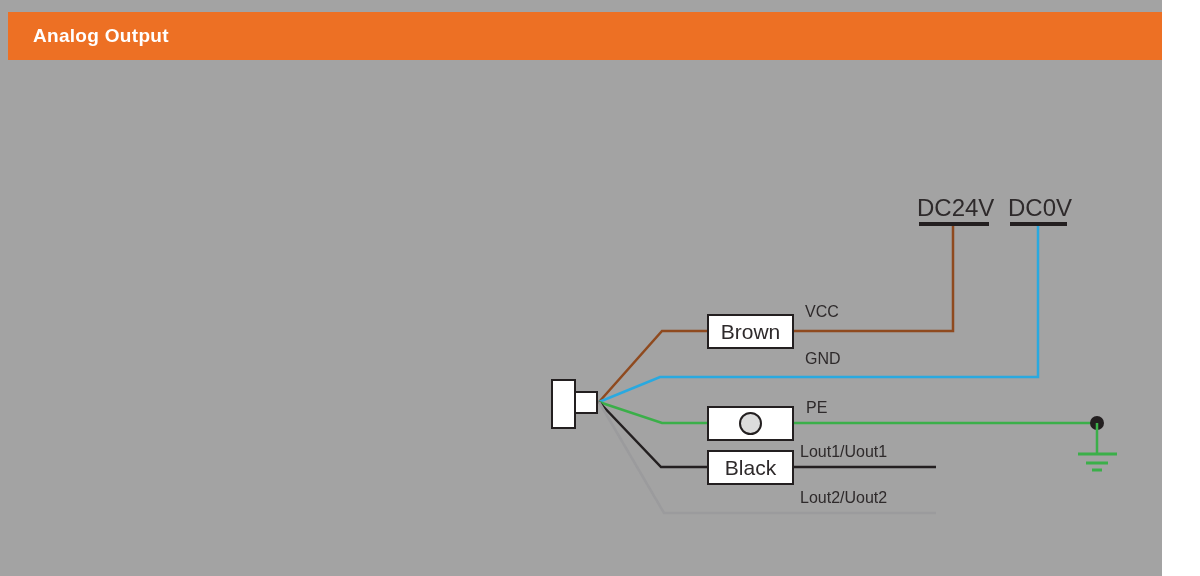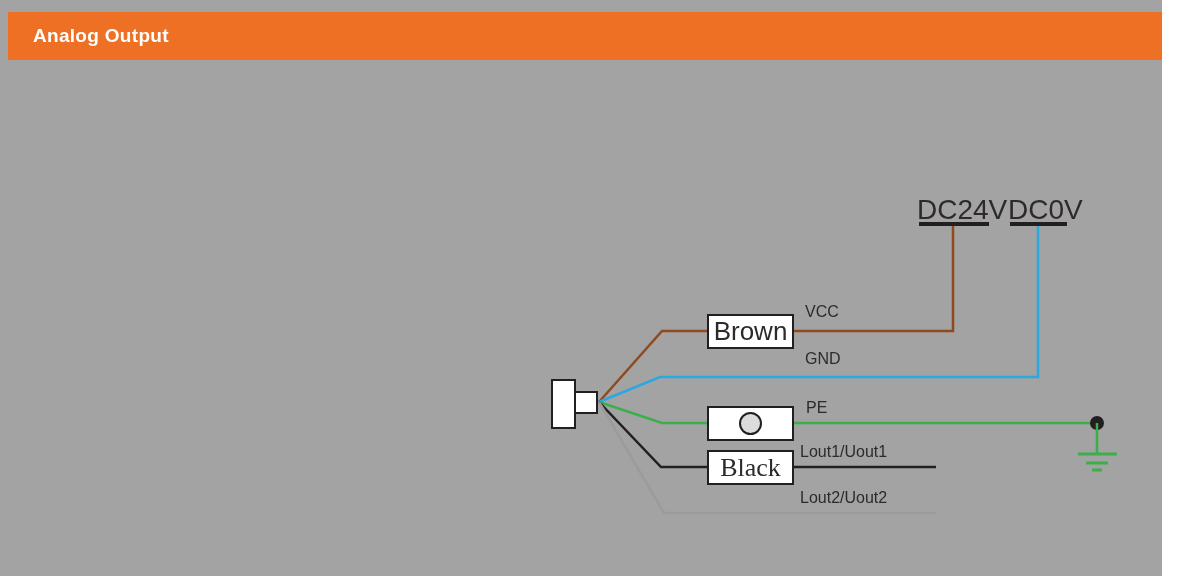--- a/index.html
+++ b/index.html
@@ -17,37 +17,37 @@
   
   #wires-svg{position:absolute;left:0;top:0;}
   
   .obox{
     position:absolute;background:#ffffff;border:2px solid #231F20;box-sizing:border-box;
     display:flex;align-items:center;justify-content:center;
   }
   .device-box{left:103px;top:355px;width:450px;height:93px;font-size:21px;}
   .neck-outer{left:551px;top:379px;width:25px;height:50px;}
   .neck-inner{left:574px;top:391px;width:24px;height:23px;}
-  .wirebox{left:707px;width:87px;height:35px;font-size:26px;}
+  .wirebox{left:707px;width:87px;height:35px;font-size:21px;}
   .wirebox.r0{top:314px;}
   .wirebox.r1{top:360px;}
   .wirebox.r2{top:406px;}
-  .wirebox.r3{top:450px;font-family:Liberation Serif, serif;}
+  .wirebox.r3{top:450px;}
   .wirebox.r4{top:496px;}
   .pe-circle{
     width:23px;height:23px;border-radius:50%;
     background:#DCDCDC;border:2px solid #231F20;box-sizing:border-box;
   }
   .sig{position:absolute;font-size:16px;line-height:1;white-space:nowrap;}
   .sig.vcc{left:805px;top:304px;}
   .sig.gnd{left:805px;top:351px;}
   .sig.pe{left:806px;top:400px;}
   .sig.lout1{left:800px;top:444px;}
   .sig.lout2{left:800px;top:490px;}
-  .pwr{position:absolute;top:196px;font-size:28px;line-height:1;text-align:center;}
+  .pwr{position:absolute;top:196px;font-size:24px;line-height:1;text-align:center;}
   .pwr.dc24{left:917px;width:74px;}
   .pwr.dc0{left:1008px;width:60px;}
 </style>
 </head>
 <body>
 
 <div id="stage">
 
   <div class="header-bar">
     <span class="title">Analog Output</span>

